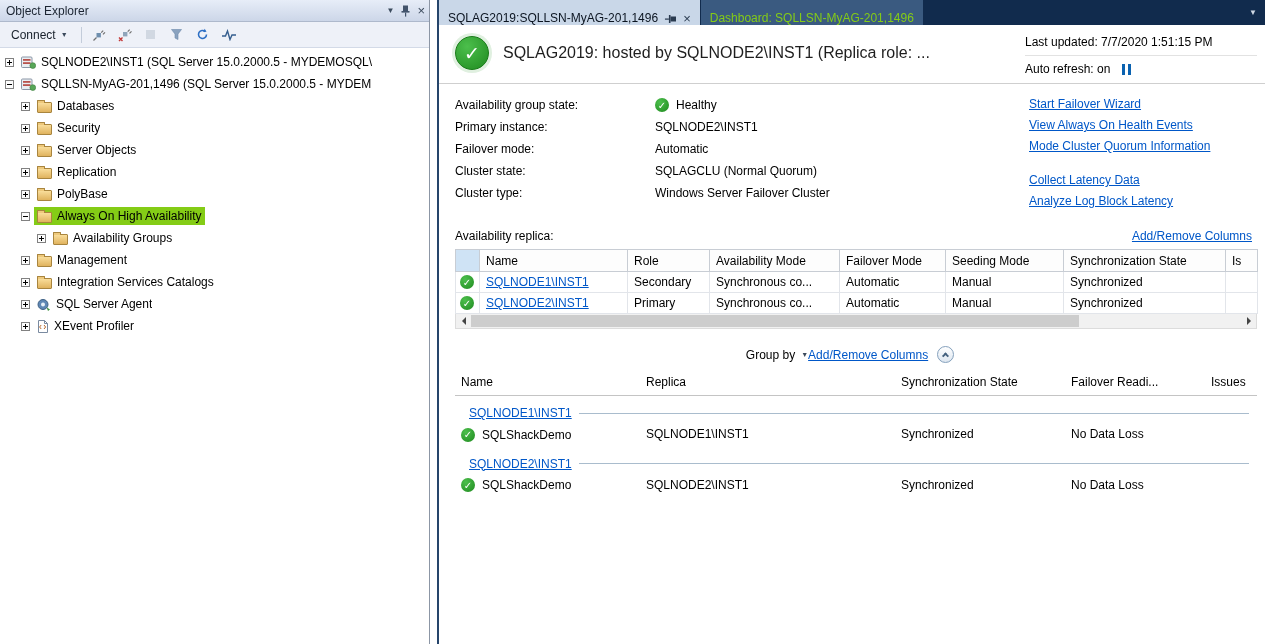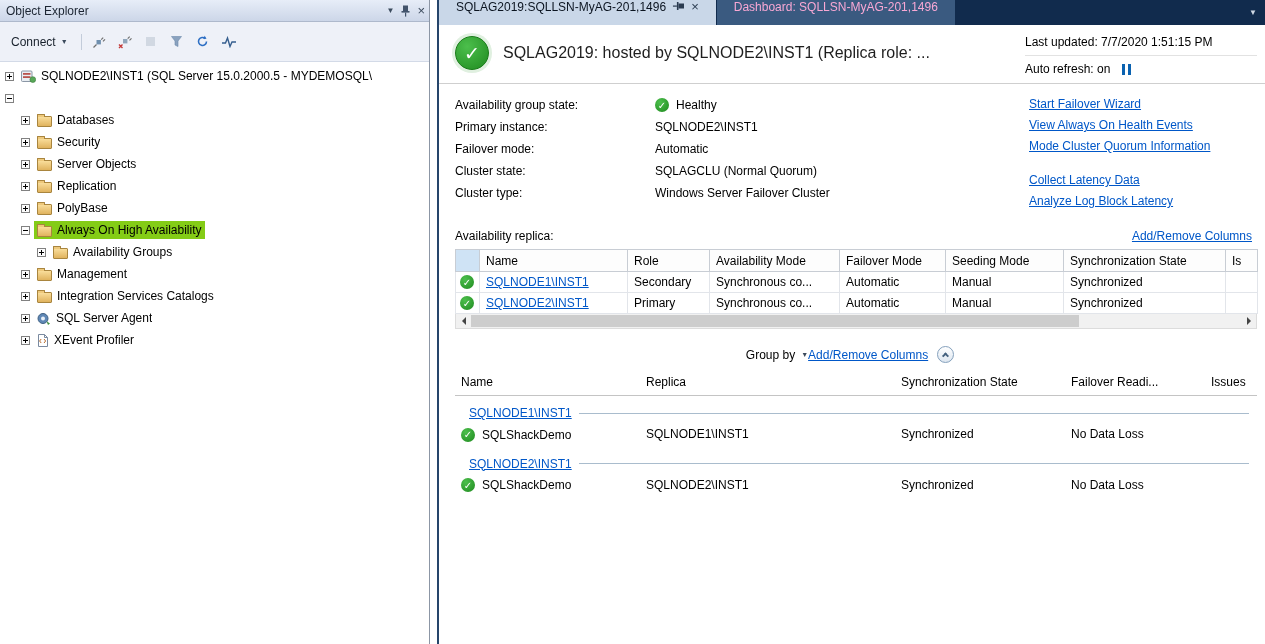--- a/index.html
+++ b/index.html
@@ -8,21 +8,21 @@
   .app{width:1265px;height:644px;display:flex;overflow:hidden;background:#fff;position:relative}
 
   
   .oe{width:430px;flex:none;display:flex;flex-direction:column;border-right:1px solid #8c96a5;background:#fff}
   .oe-title{height:22px;flex:none;display:flex;align-items:center;justify-content:space-between;
     padding:0 4px 0 6px;background:linear-gradient(#e7edf8,#ccd6e8);border-bottom:1px solid #aeb9cc}
   .oe-title-text{font-size:12px;color:#1c2532}
   .oe-ticons{display:flex;align-items:center;gap:7px}
   .ticon{color:#3b4a5c;font-size:8px;line-height:1;cursor:pointer;display:inline-flex;align-items:center}
   .ticon.xbig{font-size:13px}
-  .oe-toolbar{height:40px;flex:none;display:flex;align-items:center;gap:8px;padding:0 6px;
+  .oe-toolbar{height:26px;flex:none;display:flex;align-items:center;gap:8px;padding:0 6px;
     background:#eef1f8;border-bottom:1px solid #d3dae7}
   .connect-btn{display:inline-flex;align-items:center;gap:5px;padding:2px 5px;cursor:pointer;color:#17202b}
   .chev-s{font-size:7px;color:#3b4a5c;line-height:1}
   .tbsep{width:1px;height:16px;background:#c3ccda}
   .tbicon{display:inline-flex;align-items:center;justify-content:center;width:18px;height:18px;cursor:pointer}
   .tbicon.disabled{opacity:.55;cursor:default}
   .stopsq{width:9px;height:9px;background:#b9c2cf;display:inline-block}
   .tree{flex:1;overflow:hidden;padding-top:3px;background:#fff}
   .trow{height:22px;display:flex;align-items:center;white-space:nowrap;cursor:pointer}
   .trow.lvl0{padding-left:5px}
@@ -37,23 +37,23 @@
   .nlabel{font-size:12px;overflow:hidden}
   .folder{width:15px;height:11px;background:linear-gradient(#f9dd9a,#e0b35e);border:1px solid #a9853e;border-radius:1px;position:relative;flex:none;margin-top:2px}
   .folder::before{content:"";position:absolute;top:-3px;left:-1px;width:6px;height:2px;background:#eec97c;border:1px solid #a9853e;border-bottom:none;border-radius:1px 1px 0 0}
 
   
   .splitter{width:7px;flex:none;background:#fff;cursor:col-resize}
 
   
   .doc{flex:1;display:flex;flex-direction:column;border-left:2px solid #26456b;background:#fff;overflow:hidden}
   .tabstrip{height:25px;flex:none;display:flex;align-items:stretch;background:#112b4d}
-  .tab{display:flex;align-items:flex-start;padding:0 17px;font-size:12px;cursor:pointer;white-space:nowrap}
+  .tab{display:flex;align-items:flex-end;padding:0 9px;font-size:12px;cursor:pointer;white-space:nowrap}
   .tab.active{background:#c9d7e8;color:#0b1420;gap:8px}
-  .tab.inactive{background:#3a5a80;color:#f9a8d4;margin-left:1px}
+  .tab.inactive{background:#3a5a80;color:#84cc16;margin-left:1px}
   .tab-pin{display:inline-flex;transform:rotate(90deg);cursor:pointer}
   .tab-close{font-size:13px;color:#2a3b50;cursor:pointer;line-height:1}
   .tabstrip-fill{flex:1}
   .tabstrip-chev{color:#cfd8e4;font-size:8px;align-self:center;padding:0 8px;cursor:pointer}
 
   .dash{flex:1;overflow:hidden;display:flex;flex-direction:column}
   .dashhead{display:flex;justify-content:space-between;align-items:flex-start;padding:9px 8px 7px 16px;border-bottom:1px solid #cfcfcf;flex:none}
   .dh-left{display:flex;align-items:center;gap:14px;padding-top:2px}
   .dh-title{font-size:16px;color:#1e1e1e;white-space:nowrap}
   .chk{border-radius:50%;background:radial-gradient(circle at 35% 30%,#4cbf4c,#1f8a1f);color:#fff;font-weight:bold;
@@ -181,20 +181,31 @@
                 <rect x="2" y="6.2" width="7.5" height="1.8" fill="#b8534d"></rect>
                 <circle cx="11.8" cy="9.6" r="2.9" fill="#58a758" stroke="#3c7d3c" stroke-width="0.6"></circle>
               </svg>
         </span>
             <span class="nlabel">SQLNODE2\INST1 (SQL Server 15.0.2000.5 - MYDEMOSQL\</span>
           </span>
       </div>
 
       <div class="trow lvl0">
         <span class="expander"></span>
+        <span class="node">
+            <span class="nicon">
+          <svg width="15" height="13" viewBox="0 0 15 13">
+                <rect x="0.5" y="1" width="10.5" height="10.5" rx="1" fill="#e9edf2" stroke="#8b97a6"></rect>
+                <rect x="2" y="3" width="7.5" height="1.8" fill="#b8534d"></rect>
+                <rect x="2" y="6.2" width="7.5" height="1.8" fill="#b8534d"></rect>
+                <circle cx="11.8" cy="9.6" r="2.9" fill="#58a758" stroke="#3c7d3c" stroke-width="0.6"></circle>
+              </svg>
+        </span>
+            <span class="nlabel">SQLLSN-MyAG-201,1496 (SQL Server 15.0.2000.5 - MYDEM</span>
+          </span>
       </div>
 
       <div class="trow lvl1">
         <span class="expander plus"></span>
         <span class="node">
             <span class="nicon folder"></span>
             <span class="nlabel">Databases</span>
           </span>
       </div>
 

